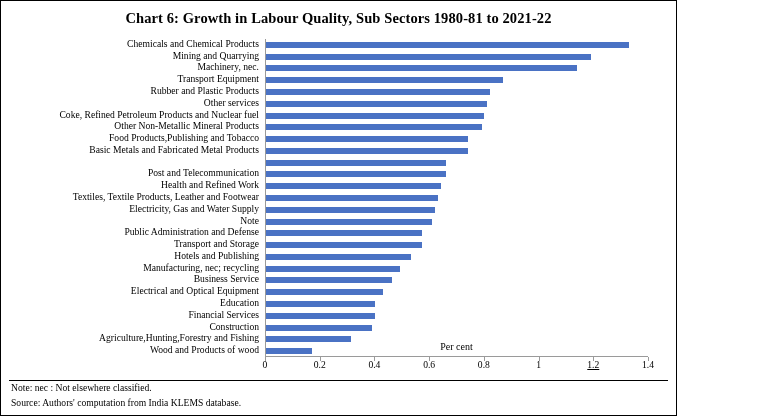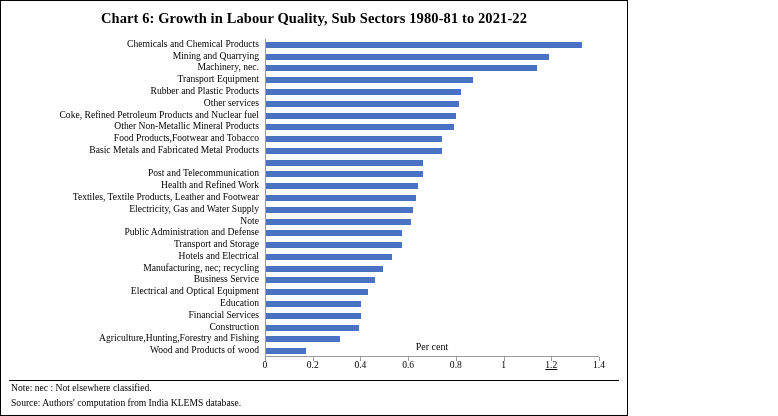--- a/index.html
+++ b/index.html
@@ -10,21 +10,21 @@
     width: 778px;
     height: 416px;
     background: #ffffff;
     font-family: "Liberation Serif", serif;
     color: #000000;
     overflow: hidden;
   }
   .frame {
     position: relative;
     box-sizing: border-box;
-    width: 628px;
+    width: 677px;
     height: 416px;
     border: 1px solid #000000;
     background: #ffffff;
     padding: 0;
   }
   .chart-title {
     text-align: center;
     font-size: 14.5px;
     font-weight: bold;
     font-family: "Liberation Serif", serif;
@@ -149,30 +149,30 @@
   <div class="plot-wrap">
     <div class="cat-labels">
         <div class="cat-label" style="top: -0.111111px;">Chemicals and  Chemical Products</div>
         <div class="cat-label" style="top: 11.6667px;">Mining and Quarrying</div>
         <div class="cat-label" style="top: 23.4444px;">Machinery, nec.</div>
         <div class="cat-label" style="top: 35.2222px;">Transport Equipment</div>
         <div class="cat-label" style="top: 47px;">Rubber and Plastic Products</div>
         <div class="cat-label" style="top: 58.7778px; margin-left: 20px;">Other services</div>
         <div class="cat-label" style="top: 70.5556px;">Coke, Refined Petroleum Products and Nuclear fuel</div>
         <div class="cat-label" style="top: 82.3333px;">Other Non-Metallic Mineral Products</div>
-        <div class="cat-label" style="top: 94.1111px;">Food Products,Footwear and Tobacco</div>
+        <div class="cat-label" style="top: 94.1111px;">Food Products,Publishing and Tobacco</div>
         <div class="cat-label" style="top: 105.889px;">Basic Metals and Fabricated Metal Products</div>
         <div class="cat-label" style="top: 129.444px;">Post and Telecommunication</div>
         <div class="cat-label" style="top: 141.222px;">Health and Refined Work</div>
         <div class="cat-label" style="top: 164.778px;">Electricity, Gas and Water Supply</div>
         <div class="cat-label" style="top: 153px;">Textiles, Textile Products, Leather and Footwear</div>
         <div class="cat-label" style="top: 176.556px;">Note</div>
         <div class="cat-label" style="top: 188.333px;">Public Administration and Defense</div>
         <div class="cat-label" style="top: 200.111px;">Transport and Storage</div>
-        <div class="cat-label" style="top: 211.889px;">Hotels and Electrical</div>
+        <div class="cat-label" style="top: 211.889px;">Hotels and Publishing</div>
         <div class="cat-label" style="top: 223.667px;">Manufacturing, nec; recycling</div>
         <div class="cat-label" style="top: 235.444px;">Business Service</div>
         <div class="cat-label" style="top: 247.222px;">Electrical and Optical Equipment</div>
         <div class="cat-label" style="top: 259px;">Education</div>
         <div class="cat-label" style="top: 270.778px;">Financial Services</div>
         <div class="cat-label" style="top: 282.556px;">Construction</div>
         <div class="cat-label" style="top: 294.333px;">Agriculture,Hunting,Forestry and Fishing</div>
         <div class="cat-label" style="top: 306.111px;">Wood and Products of wood</div>
       </div>
     <div class="plot-area">

